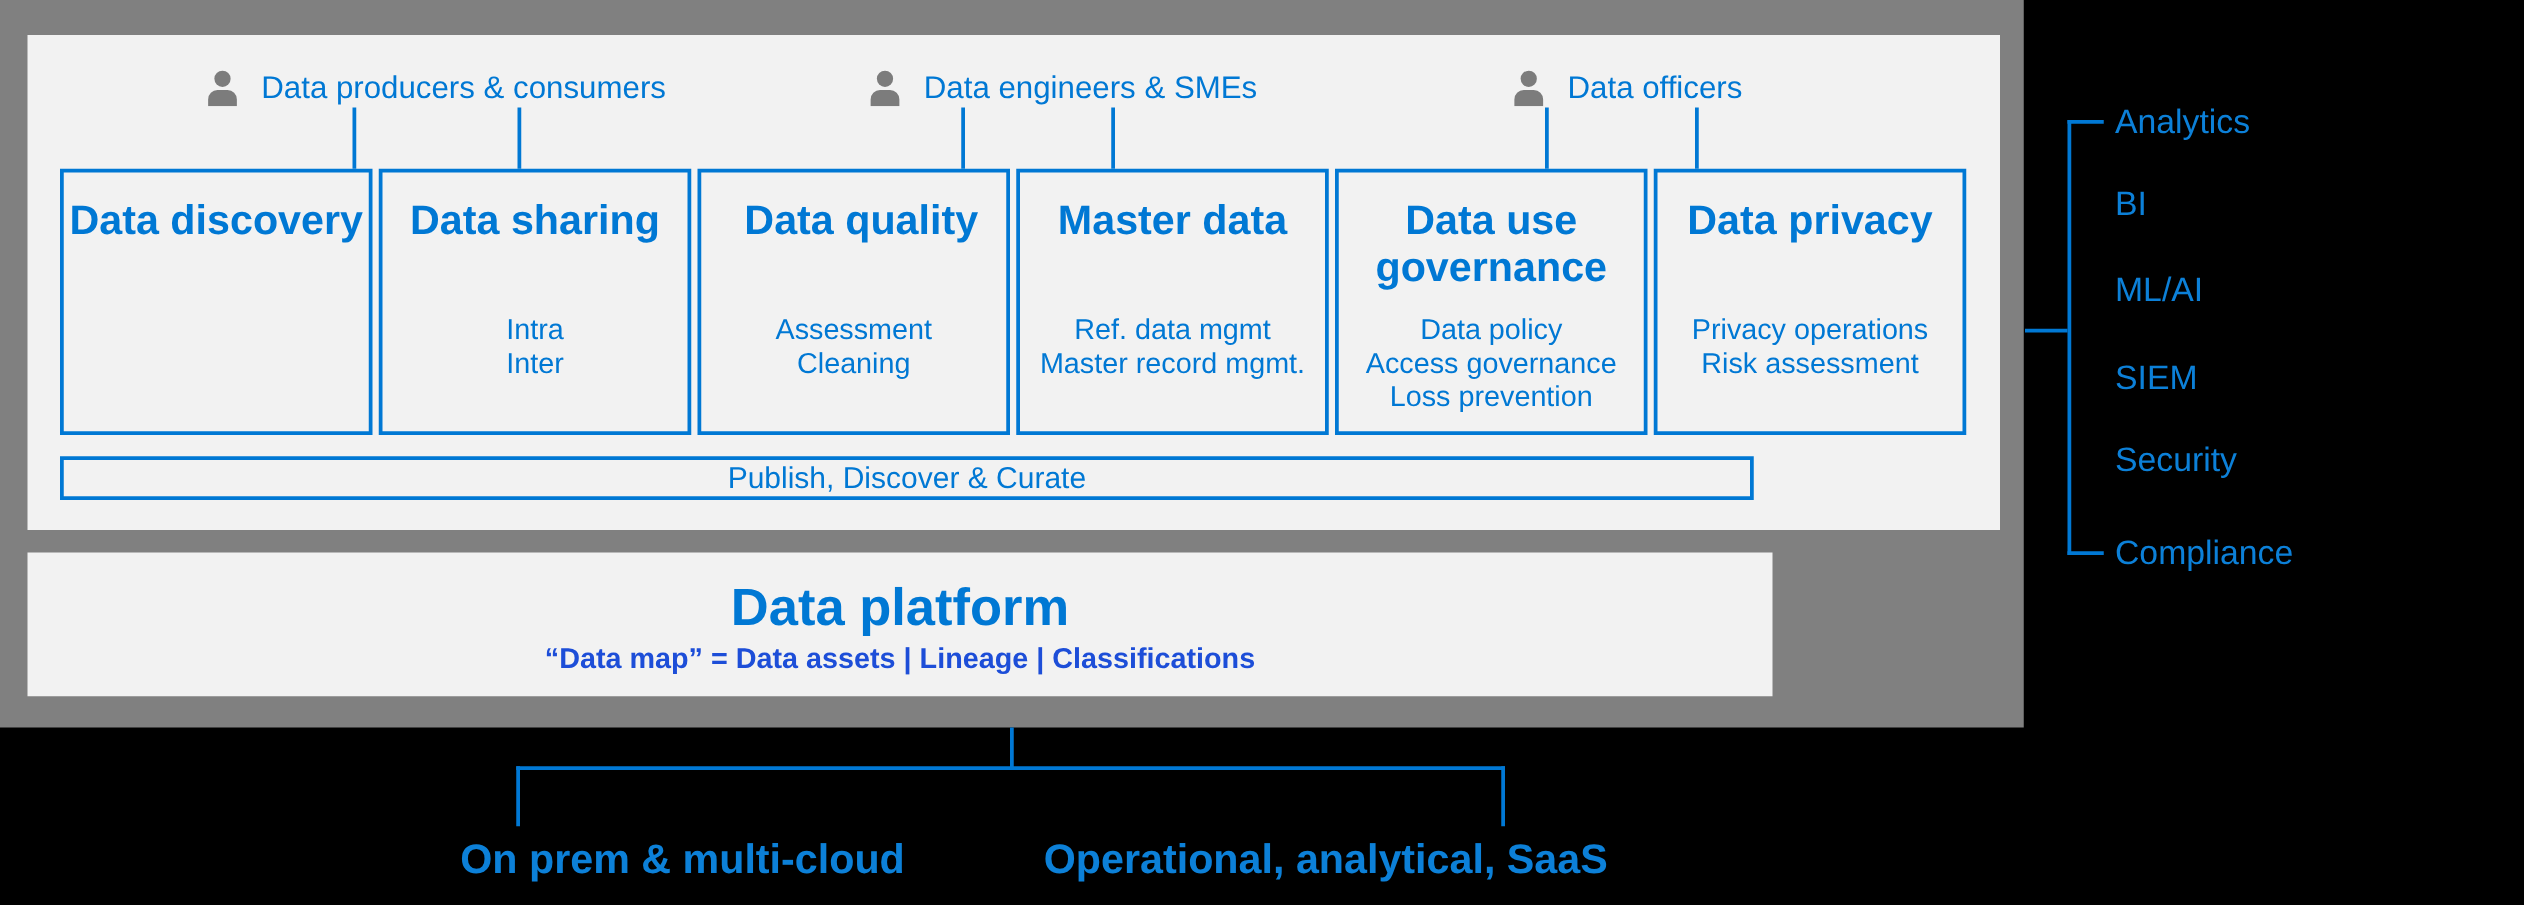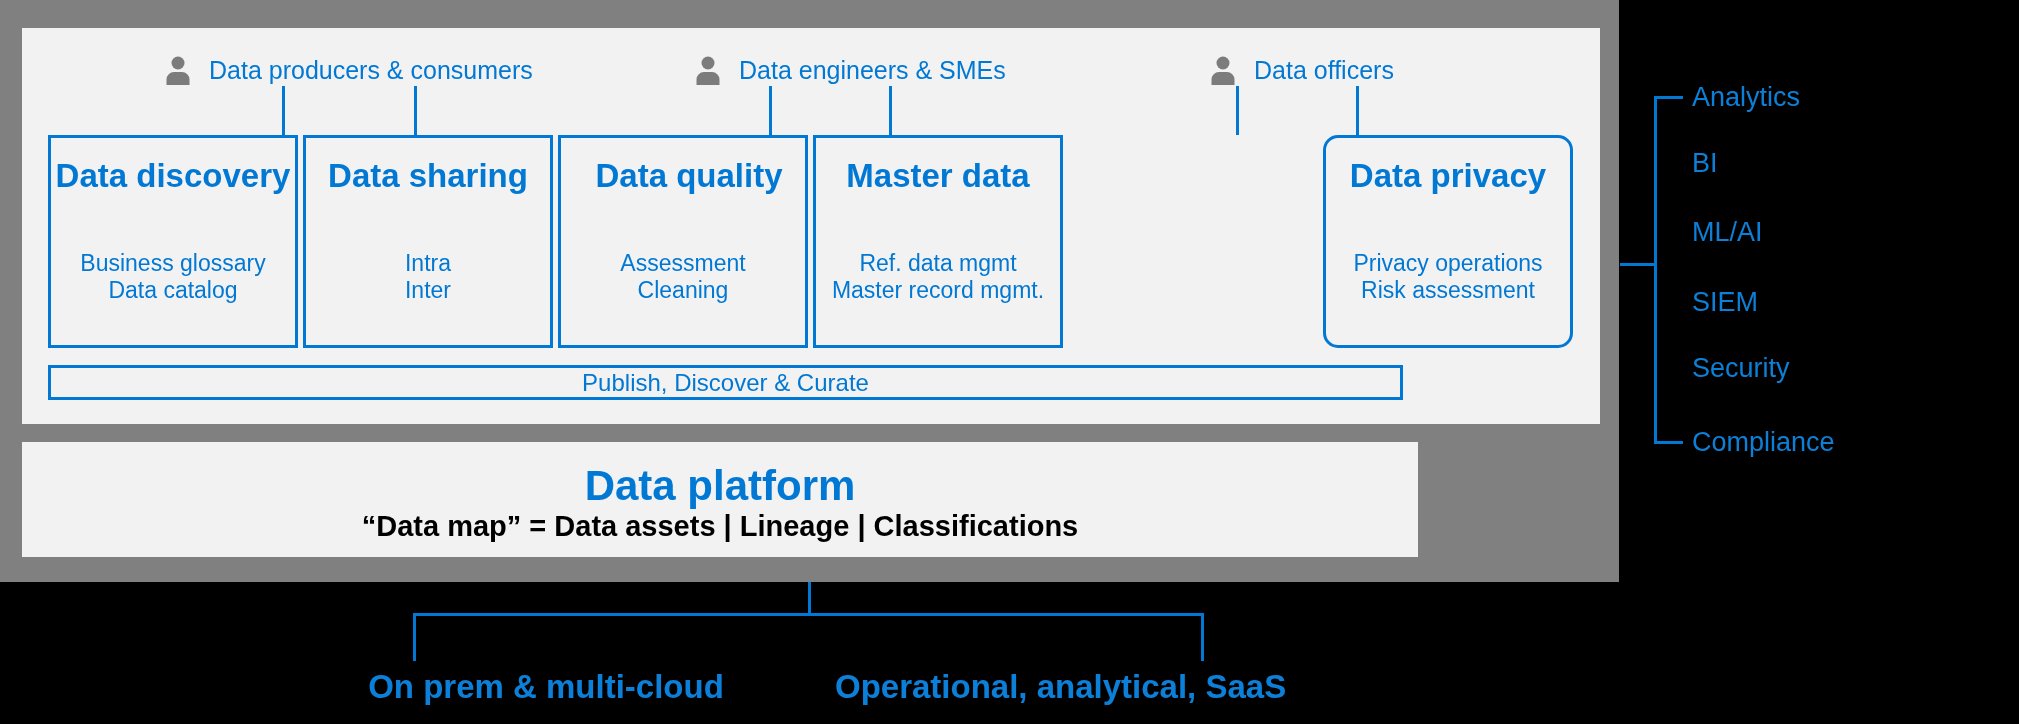--- a/index.html
+++ b/index.html
@@ -22,34 +22,34 @@
 
   
   .pline{position:absolute;top:58px;width:3px;height:49px;background:#0078D4;}
   .pl1{left:260px;} .pl2{left:392px;} .pl3{left:747px;}
   .pl4{left:867px;} .pl5{left:1214px;} .pl6{left:1334px;}
 
   
   .cbox{position:absolute;top:107px;height:213px;width:250px;border:3px solid #0078D4;
         box-sizing:border-box;text-align:center;}
   .b1{left:26px;} .b2{left:281px;} .b3{left:536px;padding-left:12px;}
-  .b4{left:791px;} .b5{left:1046px;} .b6{left:1301px;border-radius:15px;}
+  .b4{left:791px;} .b5{left:1046px;} .b6{left:1301px;}
   .cbox .title{margin-top:19px;color:#0078D4;font-size:33px;font-weight:bold;
                line-height:38px;padding:0 4px;}
   .cbox .items{position:absolute;top:112px;left:0;right:0;color:#0078D4;
                font-size:23px;line-height:27px;}
 
   
   .pubbar{position:absolute;left:26px;top:337px;width:1355px;height:35px;
           border:3px solid #0078D4;box-sizing:border-box;display:flex;
           align-items:center;justify-content:center;color:#0078D4;font-size:24px;}
 
   
   .plat-title{margin:0;padding-top:21px;color:#0078D4;font-size:42px;font-weight:bold;line-height:46px;}
-  .plat-sub{margin-top:3px;color:#000000;font-size:29px;font-weight:bold;line-height:28px;}
+  .plat-sub{margin-top:3px;color:#1d4ed8;font-size:23px;font-weight:bold;line-height:28px;}
 
   
   .bline{position:absolute;background:#0078D4;}
   .stem{left:808px;top:582px;width:3px;height:34px;}
   .branch{left:413px;top:613px;width:791px;height:3px;}
   .dropL{left:413px;top:613px;width:3px;height:48px;}
   .dropR{left:1201px;top:613px;width:3px;height:48px;}
   .srclabel{position:absolute;top:668px;width:400px;text-align:center;color:#0c80d8;
             font-size:33px;font-weight:bold;white-space:nowrap;}
   .srcL{left:346px;} .srcR{left:835px;}
@@ -100,24 +100,20 @@
 
     <div class="pline pl1"></div>
     <div class="pline pl2"></div>
     <div class="pline pl3"></div>
     <div class="pline pl4"></div>
     <div class="pline pl5"></div>
     <div class="pline pl6"></div>
 
     <div class="cbox b1">
       <div class="title">Data discovery</div>
-      <div class="items">
-        <div>Business glossary</div>
-        <div>Data catalog</div>
-      </div>
     </div>
 
     <div class="cbox b2">
       <div class="title">Data sharing</div>
       <div class="items">
         <div>Intra</div>
         <div>Inter</div>
       </div>
     </div>
 
@@ -130,20 +126,28 @@
     </div>
 
     <div class="cbox b4">
       <div class="title">Master data</div>
       <div class="items">
         <div>Ref. data mgmt</div>
         <div>Master record mgmt.</div>
       </div>
     </div>
 
+    <div class="cbox b5">
+      <div class="title">Data use governance</div>
+      <div class="items">
+        <div>Data policy</div>
+        <div>Access governance</div>
+        <div>Loss prevention</div>
+      </div>
+    </div>
 
     <div class="cbox b6">
       <div class="title">Data privacy</div>
       <div class="items">
         <div>Privacy operations</div>
         <div>Risk assessment</div>
       </div>
     </div>
 
     <div class="pubbar">

